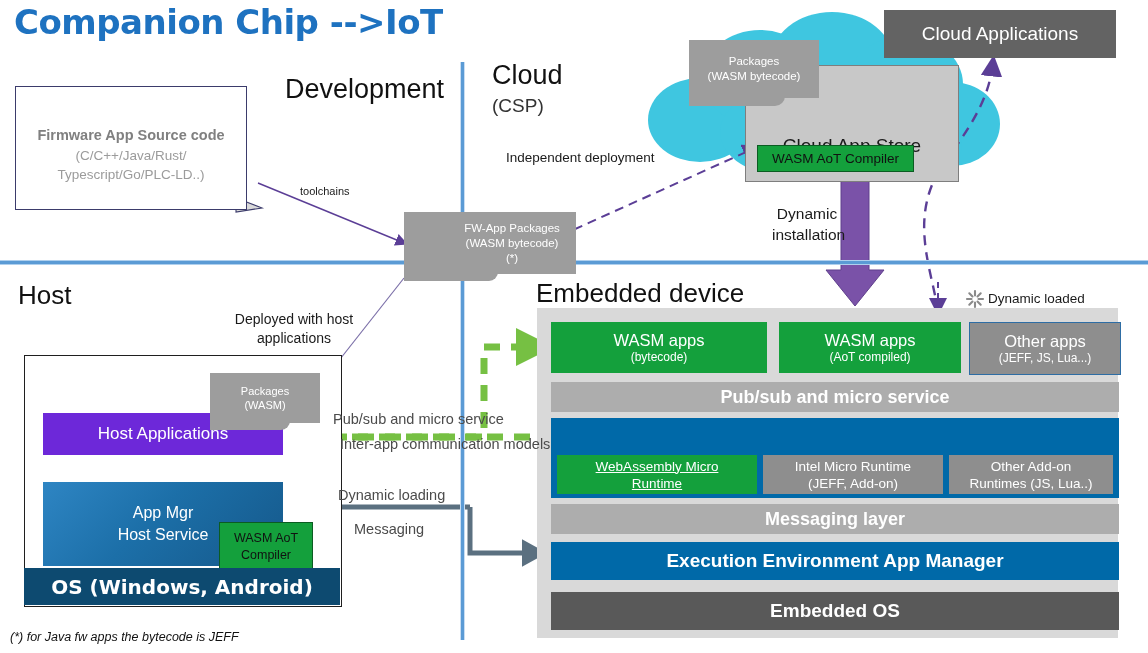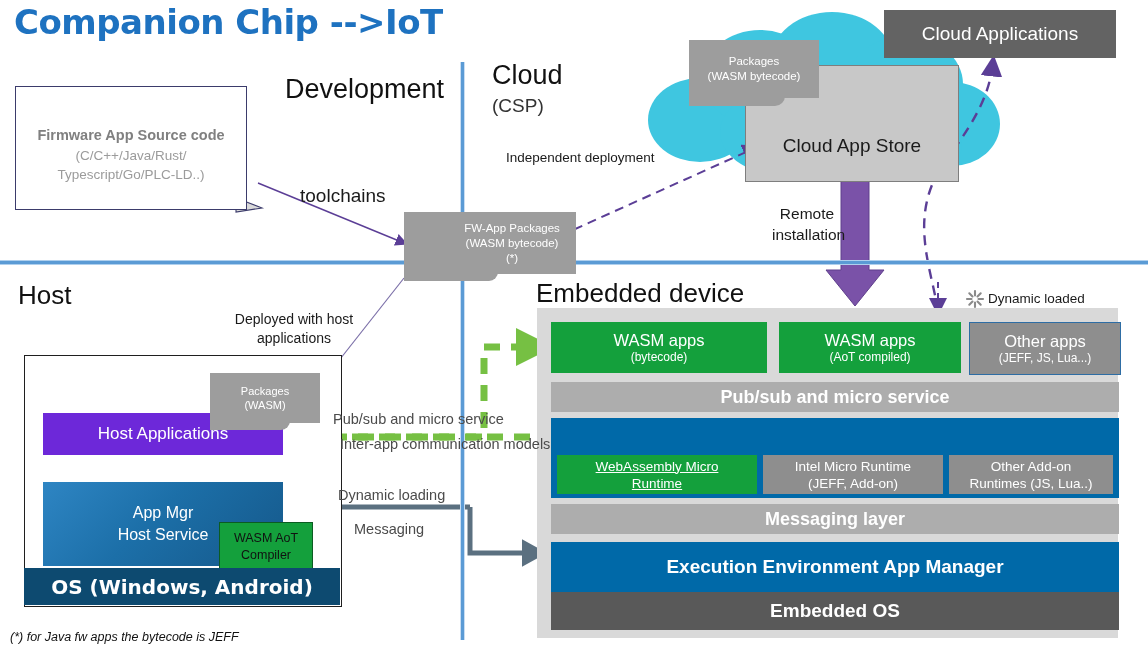--- a/index.html
+++ b/index.html
@@ -56,35 +56,35 @@
   .appttl{font-size:16.5px;line-height:19px;text-align:center;}
   .appsub{font-size:12px;line-height:15px;}
 
   #pubsub{left:551px;top:382px;width:568px;height:30px;font-size:18px;font-weight:bold;}
   #runtimes-blk{left:551px;top:418px;width:568px;height:80px;background:#0069A8;}
   #runtimes-ttl{left:551px;top:420px;width:568px;height:25px;font-size:18px;font-weight:bold;color:#fff;}
   #rt1{left:557px;top:455px;width:200px;height:39px;background:#14A03C;color:#fff;font-size:13.5px;line-height:17px;text-decoration:underline;}
   #rt2{left:763px;top:455px;width:180px;height:39px;background:#8E8E8E;color:#fff;font-size:13.5px;line-height:17px;}
   #rt3{left:949px;top:455px;width:164px;height:39px;background:#8E8E8E;color:#fff;font-size:13.5px;line-height:17px;}
   #msglayer{left:551px;top:504px;width:568px;height:30px;font-size:18px;font-weight:bold;}
-  #execenv{left:551px;top:542px;width:568px;height:50px;font-size:19px;font-weight:bold;}
+  #execenv{left:551px;top:542px;width:568px;height:38px;font-size:19px;font-weight:bold;}
   #embos{left:551px;top:592px;width:568px;height:38px;font-size:19px;font-weight:bold;}
 
   
   #host-box{left:24px;top:355px;width:316px;height:250px;border:1.3px solid #1f1f1f;background:#fff;}
   #host-apps{left:43px;top:413px;width:240px;height:42px;background:#6d28d9;color:#fff;font-size:17px;}
   #appmgr{left:43px;top:482px;width:240px;height:84px;
           background:linear-gradient(135deg,#2E85C3 0%,#1C6FA8 45%,#15588A 100%);
           color:#fff;font-size:16px;line-height:22px;}
   #wasm-aot-host{left:219px;top:522px;width:92px;height:48px;background:#14A03C;border:1px solid #0b5c22;color:#111;font-size:12.5px;line-height:17px;}
   #osbar{left:24px;top:568px;width:316px;height:37px;background:#0D4A70;color:#fff;font-size:20px;font-weight:bold;font-family:"DejaVu Sans",sans-serif;}
 
   
   .note{color:#3a3a3a;}
-  #n-toolchains{left:300px;top:185px;font-size:19px;color:#1a1a1a;}
+  #n-toolchains{left:300px;top:185px;font-size:11px;color:#1a1a1a;}
   #n-indep{left:506px;top:150px;font-size:13.5px;color:#1a1a1a;}
   #n-remote{left:772px;top:203px;font-size:15.5px;color:#1a1a1a;text-align:center;width:70px;line-height:21px;}
   #n-deployed{left:219px;top:310px;font-size:14px;color:#1a1a1a;width:150px;text-align:center;line-height:19px;}
   #n-pubsub2{left:333px;top:411px;font-size:14.5px;color:#4b4b4b;}
   #n-interapp{left:333px;top:436px;font-size:14.5px;color:#4b4b4b;margin-left:7px;}
   #n-dynload{left:338px;top:487px;font-size:14.5px;color:#4b4b4b;}
   #n-messaging{left:354px;top:521px;font-size:14.5px;color:#4b4b4b;}
   #n-dynamicloaded{left:988px;top:291px;font-size:13.5px;color:#1a1a1a;}
   #footnote{left:10px;top:630px;font-size:12.5px;font-style:italic;color:#111;}
 </style>
@@ -213,20 +213,21 @@
       <div>FW-App Packages</div>
       <div>(WASM bytecode)</div>
       <div>(*)</div>
     </div>
     <div class="tear" style="left:0;bottom:-7px;width:94px;height:9px;border-radius:0 0 40px 0;"></div>
   </div>
 
   <div class="abs ctr col" id="cloud-store">
     <div class="st">Cloud App Store</div>
   </div>
+  <div class="abs ctr" id="wasm-aot-cloud">WASM AoT Compiler</div>
 
   <div class="abs ctr col callout" id="cloud-pkg">
     <div class="inner">
       <div>Packages</div>
       <div>(WASM bytecode)</div>
     </div>
     <div class="tear" style="left:0;bottom:-8px;width:96px;height:10px;border-radius:0 0 40px 0;"></div>
   </div>
 
   <div class="abs ctr" id="cloud-apps">Cloud Applications</div>
@@ -282,21 +283,21 @@
     <div class="inner">
       <div>Packages</div>
       <div>(WASM)</div>
     </div>
     <div class="tear" style="left:0;bottom:-7px;width:80px;height:9px;border-radius:0 0 40px 0;"></div>
   </div>
 
   <div class="abs note" id="n-toolchains">toolchains</div>
   <div class="abs note" id="n-indep">Independent deployment</div>
   <div class="abs note" id="n-remote">
-    <span>Remote</span><br>
+    <span>Dynamic</span><br>
     <span>installation</span>
   </div>
   <div class="abs note" id="n-deployed">
     <span>Deployed with host</span><br>
     <span>applications</span>
   </div>
   <div class="abs note" id="n-pubsub2">Pub/sub and micro service</div>
   <div class="abs note" id="n-interapp">Inter-app communication models</div>
   <div class="abs note" id="n-dynload">Dynamic loading</div>
   <div class="abs note" id="n-messaging">Messaging</div>

